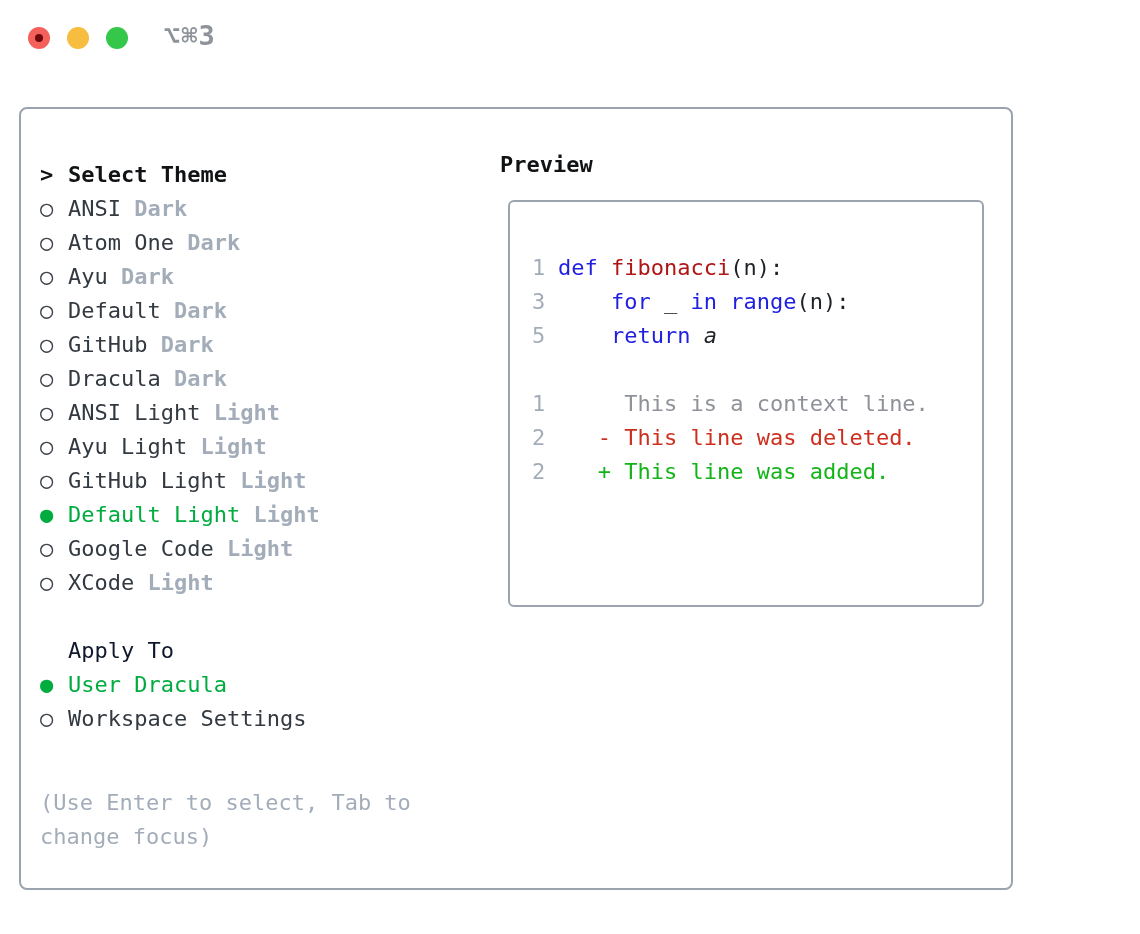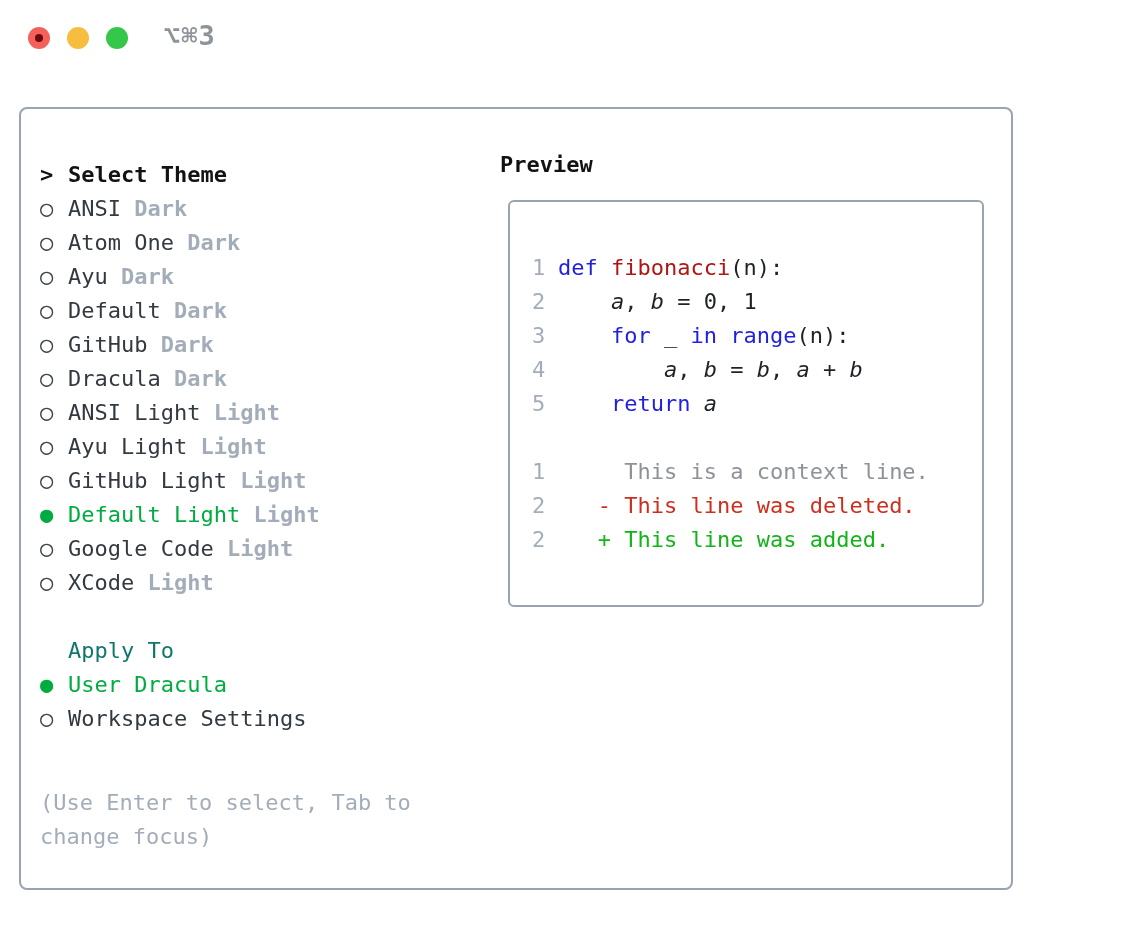--- a/index.html
+++ b/index.html
@@ -22,21 +22,21 @@
   
   .main-box {
     position:absolute; left:19px; top:107px; width:994px; height:783px;
     border:2px solid #9aa3ae; border-radius:8px; background:#fff;
   }
 
   
   .left-col { position:absolute; left:19px; top:49px; width:446px; }
   .row { height:34px; line-height:34px; font-size:22px; white-space:pre; color:#333940; }
   .prefix { display:inline-block; width:28px; }
-  .hdr { color:#0f766e; }
+  .hdr { color:#0f172a; }
   .hdr-bold { color:#101214; font-weight:bold; }
   .bullet { color:#3f454c; }
   .row.selected .bullet, .row.selected .name { color:#00ac3f; }
   .variant { color:#a3adb9;font-weight:bold; }
   .spacer { height:34px; }
   .hint { margin-top:16px; width:430px; font-size:22px; line-height:34px; color:#a3adb9; white-space:normal; }
 
   
   .preview-title { position:absolute; left:500px; top:148px; height:34px; line-height:34px; font-size:22px; font-weight:bold; color:#101214; white-space:pre; }
   .preview-box {
@@ -98,22 +98,20 @@
 
     <div class="hint">(Use Enter to select, Tab to change focus)</div>
   </div>
 
 </div>
 
 <div class="preview-title">Preview</div>
 <div class="preview-box">
   <div id="code-lines">
       <div class="code-row"><span class="ln">1</span><span class="seg-kw">def</span><span> </span><span class="seg-fn">fibonacci</span><span>(n):</span></div>
-      <div class="code-row"><span class="ln">2</span><span>    </span><span class="seg-var">a</span><span>, </span><span class="seg-var">b</span><span> = 0, 1</span></div>
       <div class="code-row"><span class="ln">3</span><span>    </span><span class="seg-kw">for</span><span> _ </span><span class="seg-kw">in</span><span> </span><span class="seg-kw">range</span><span>(n):</span></div>
-      <div class="code-row"><span class="ln">4</span><span>        </span><span class="seg-var">a</span><span>, </span><span class="seg-var">b</span><span> = </span><span class="seg-var">b</span><span>, </span><span class="seg-var">a</span><span> + </span><span class="seg-var">b</span></div>
       <div class="code-row"><span class="ln">5</span><span>    </span><span class="seg-kw">return</span><span> </span><span class="seg-var">a</span></div>
       <div class="code-row"><span class="ln"></span></div>
       <div class="code-row"><span class="ln">1</span><span class="seg-ctx">     This is a context line.</span></div>
       <div class="code-row"><span class="ln">2</span><span class="seg-del">   - This line was deleted.</span></div>
       <div class="code-row"><span class="ln">2</span><span class="seg-add">   + This line was added.</span></div>
     </div>
 </div>
 
 </body></html>

